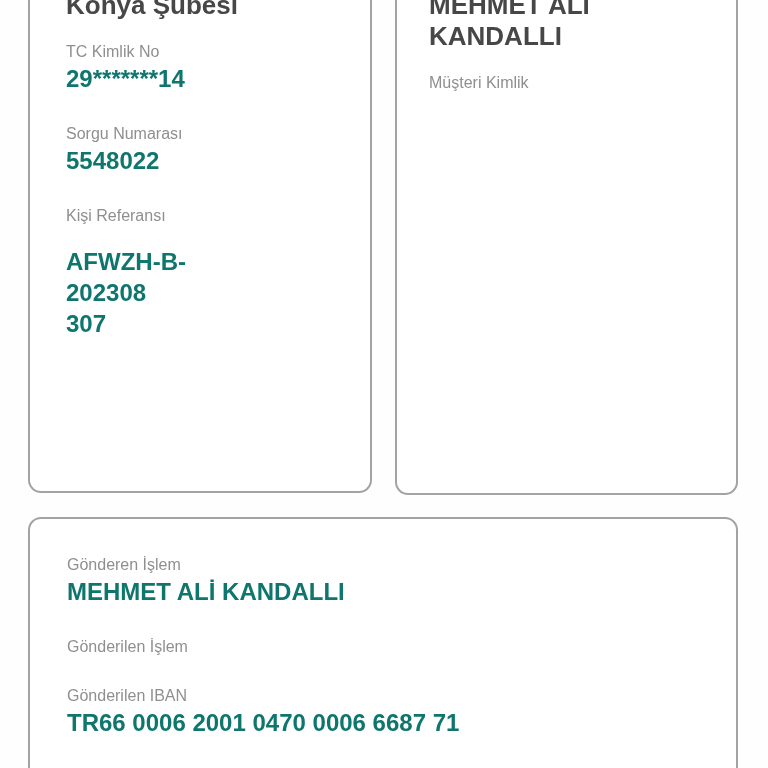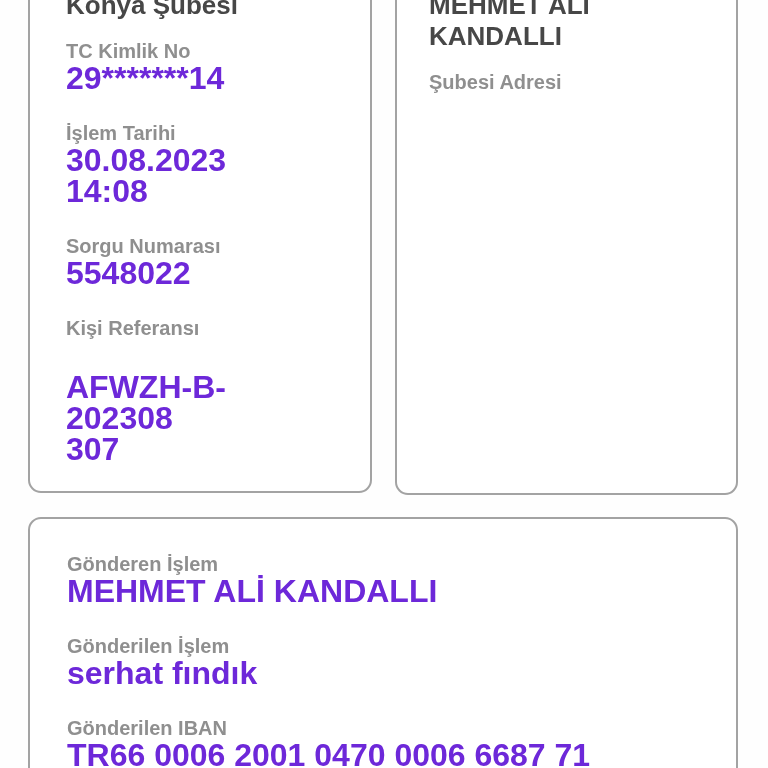--- a/index.html
+++ b/index.html
@@ -47,85 +47,79 @@
   .card-title {
     font-size: 26px;
     line-height: 31px;
     font-weight: 700;
     color: #474747;
     white-space: pre-line;
     margin-bottom: 21px;
   }
   .field { margin-bottom: 30px; }
   .field-label {
-    font-size: 20px;
+    font-size: 16px;
     line-height: 19px;
-    font-weight: 700;
+    font-weight: 400;
     color: #8f8f8f;
     margin-bottom: 2px;
   }
   .field-value {
-    font-size: 32px;
+    font-size: 24px;
     line-height: 31px;
     font-weight: 700;
-    color: #6d28d9;
+    color: #0f766e;
     white-space: pre-line;
   }
-  .field-value.gap-top { margin-top: 34px; }
+  .field-value.gap-top { margin-top: 21px; }
 </style>
 </head>
 <body>
 
 <div class="stage">
 
   <section class="card" id="card-branch">
     <h2 class="card-title">Konya Şubesi</h2>
 
     <div class="field">
       <div class="field-label">TC Kimlik No</div>
       <div class="field-value">29*******14</div>
     </div>
 
-    <div class="field">
-      <div class="field-label">İşlem Tarihi</div>
-      <div class="field-value">30.08.2023
-14:08</div>
-    </div>
 
     <div class="field">
       <div class="field-label">Sorgu Numarası</div>
       <div class="field-value">5548022</div>
     </div>
 
     <div class="field">
       <div class="field-label">Kişi Referansı</div>
       <div class="field-value gap-top">AFWZH-B-
 202308
 307</div>
     </div>
   </section>
 
   <section class="card" id="card-customer">
     <h2 class="card-title">MEHMET ALİ
 KANDALLI</h2>
 
     <div class="field">
-      <div class="field-label">Şubesi Adresi</div>
+      <div class="field-label">Müşteri Kimlik</div>
     </div>
   </section>
 
   <section class="card" id="card-transfer">
     <div class="field">
       <div class="field-label">Gönderen İşlem</div>
       <div class="field-value">MEHMET ALİ KANDALLI</div>
     </div>
 
     <div class="field">
       <div class="field-label">Gönderilen İşlem</div>
-      <div class="field-value">serhat fındık</div>
     </div>
 
     <div class="field">
       <div class="field-label">Gönderilen IBAN</div>
       <div class="field-value">TR66 0006 2001 0470 0006 6687 71</div>
     </div>
   </section>
 
 </div>
 

